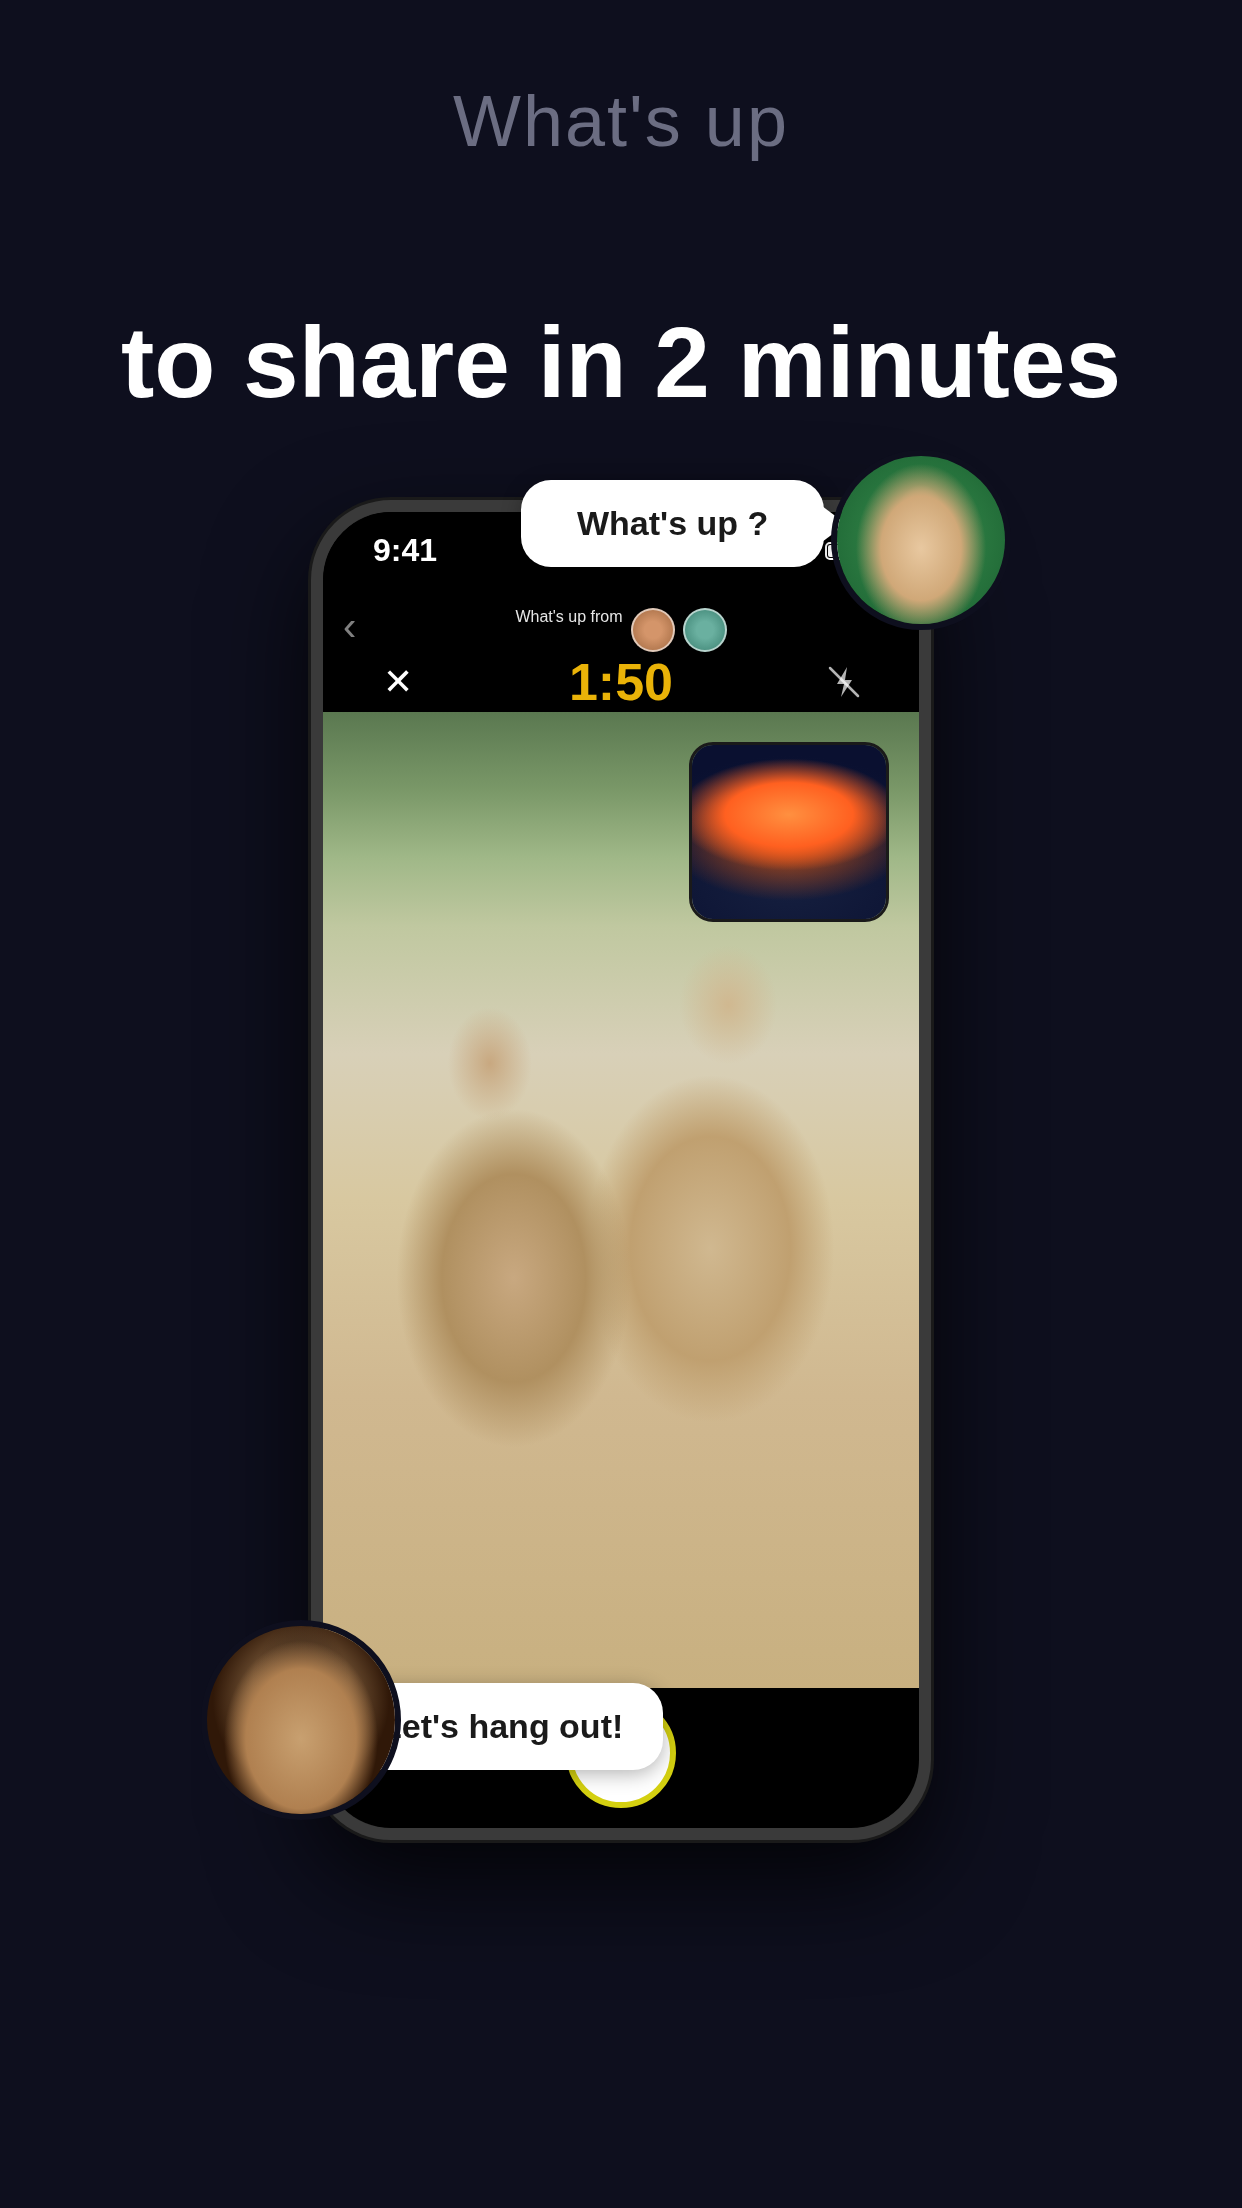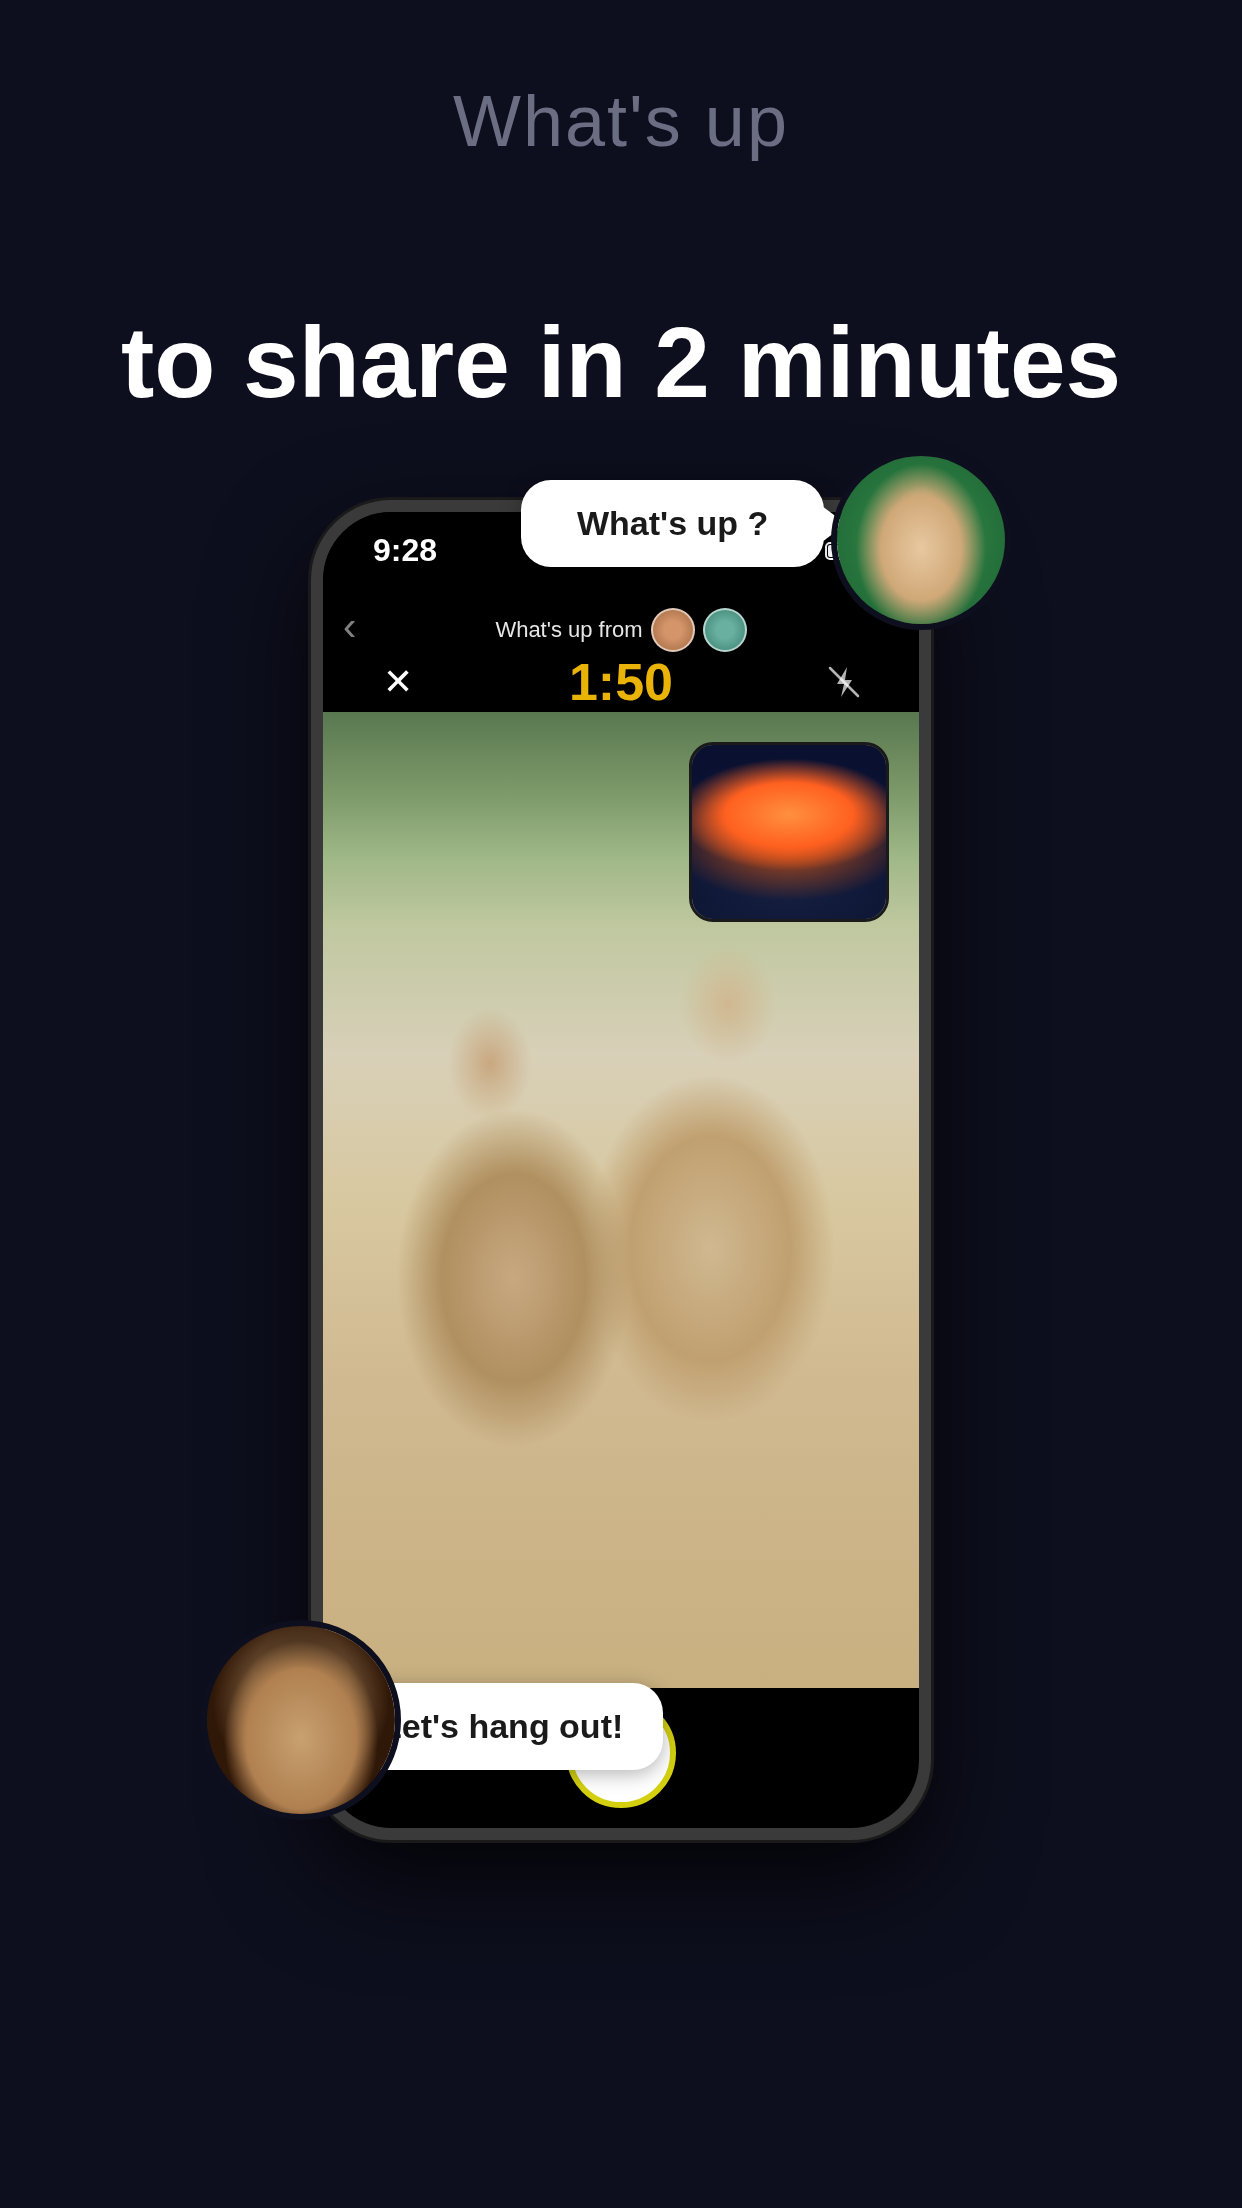--- a/index.html
+++ b/index.html
@@ -140,24 +140,23 @@
       background: rgba(0,0,0,0.5);
       padding: 16px 40px;
       display: flex;
       align-items: center;
       justify-content: space-between;
       z-index: 5;
     }
 
     .whats-up-from {
       display: flex;
-      align-items: center;
       gap: 8px;
       color: rgba(255,255,255,0.9);
-      font-size: 22px;
+      font-size: 16px;
     }
 
     .small-avatar {
       width: 44px;
       height: 44px;
       border-radius: 50%;
       border: 2px solid rgba(255,255,255,0.6);
       overflow: hidden;
       display: inline-flex;
       align-items: center;
@@ -444,21 +443,21 @@
   <div class="friend-avatar-top">
     <div class="friend-avatar-top-inner"></div>
   </div>
 
   <div class="phone-frame">
     <div class="phone-screen">
 
       <div class="dynamic-island"></div>
 
       <div class="status-bar">
-        <span class="status-time">9:28</span>
+        <span class="status-time">9:41</span>
         <div class="status-icons">
 
           <svg class="wifi-svg" viewBox="0 0 36 28" fill="white">
             <path d="M18 22 Q18 22 18 22" stroke="white" stroke-width="3" fill="none"></path>
             <circle cx="18" cy="24" r="3" fill="white"></circle>
             <path d="M10 18 Q14 13 22 18" stroke="white" stroke-width="2.5" fill="none" stroke-linecap="round"></path>
             <path d="M4 13 Q11 5 25 13" stroke="white" stroke-width="2.5" fill="none" stroke-linecap="round"></path>
           </svg>
 
           <svg class="battery-svg" viewBox="0 0 44 22" fill="none">

